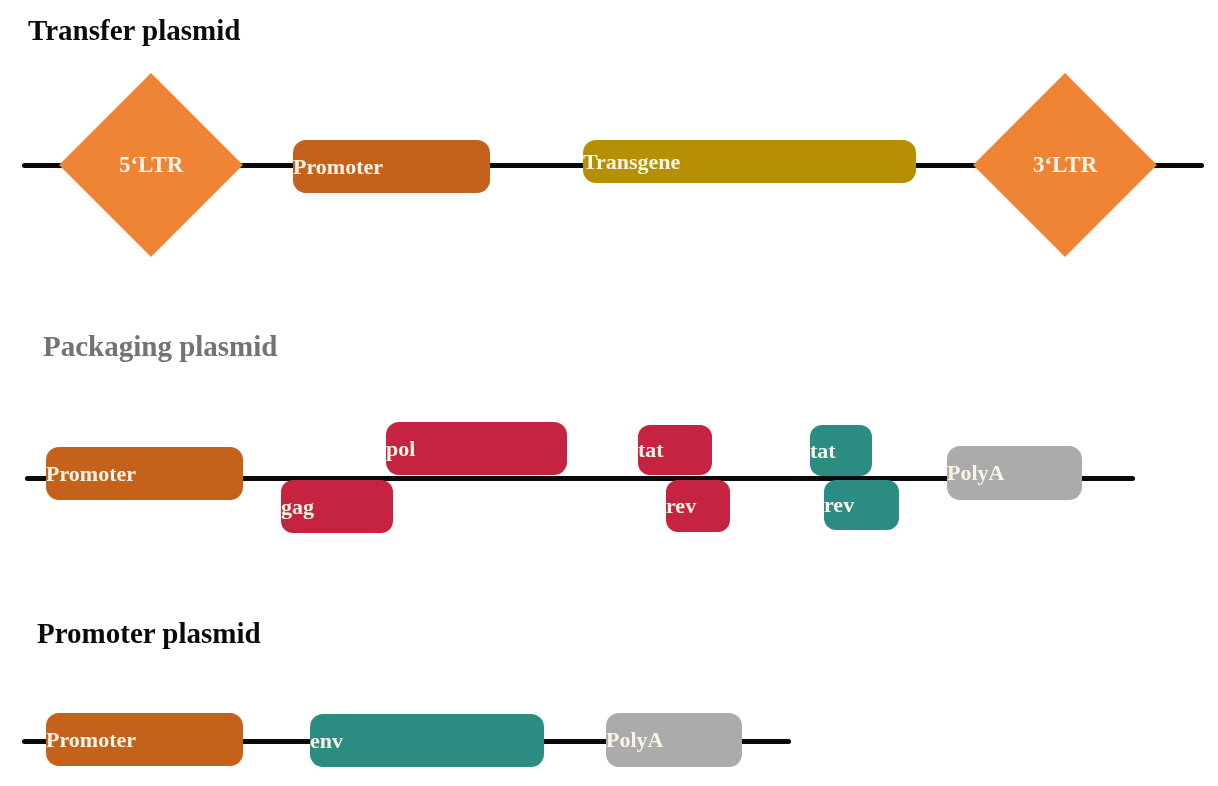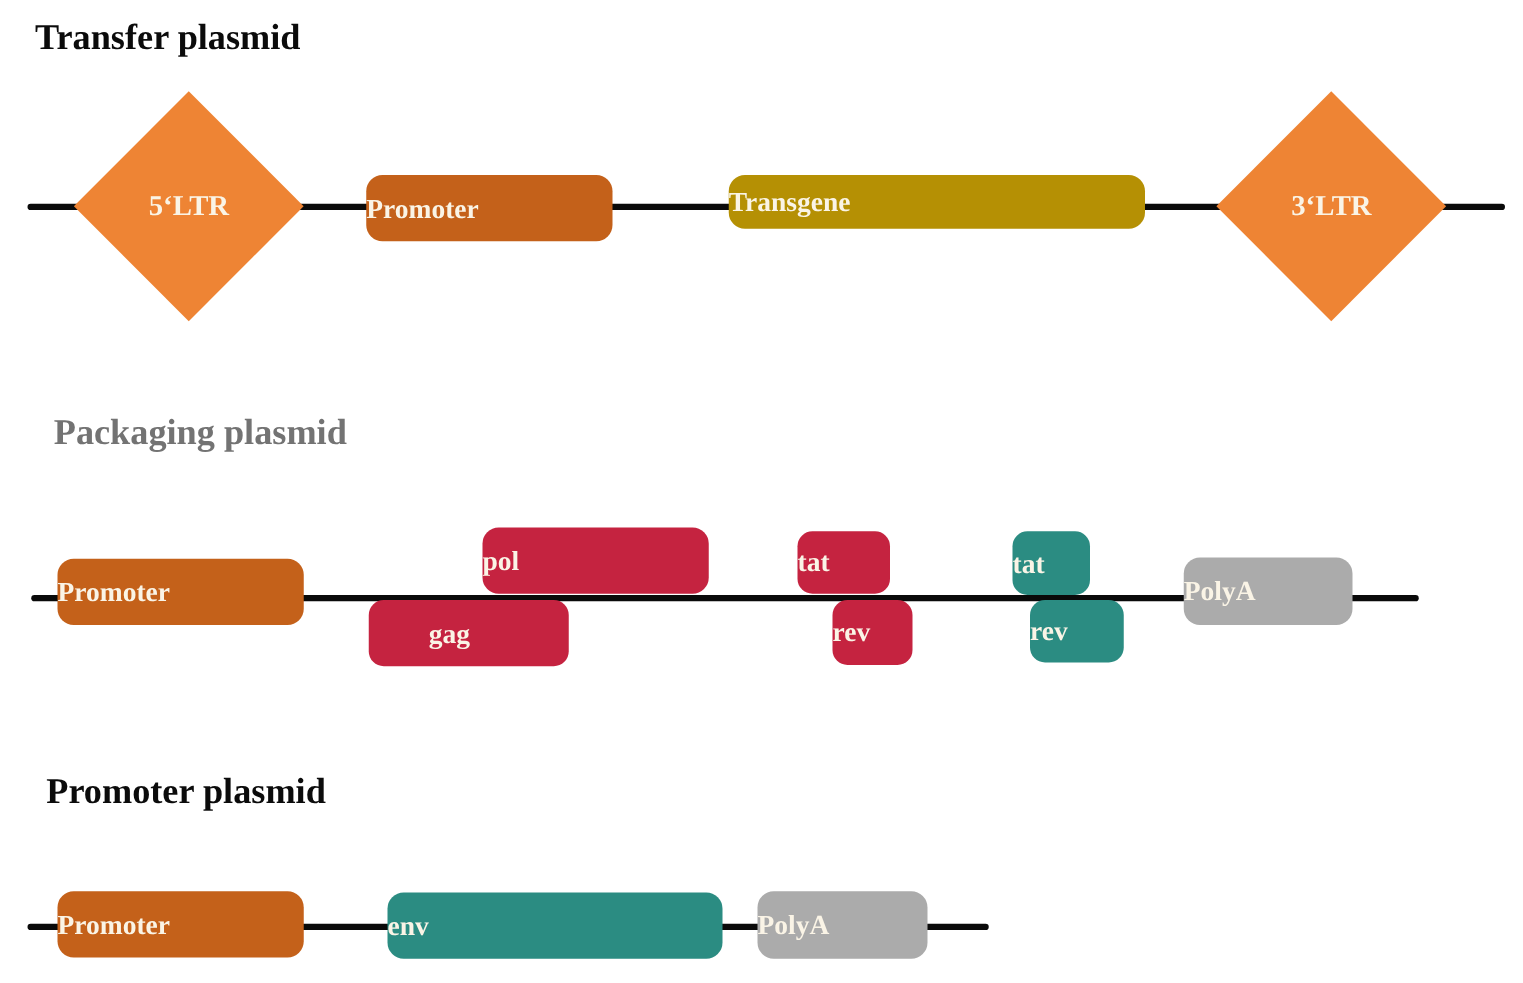--- a/index.html
+++ b/index.html
@@ -83,21 +83,21 @@
   </div>
 
   <div class="section-title" style="left: 22px; top: 324px; color: #737373; margin-left: 21px;">Packaging plasmid</div>
 
   <div class="backbone" style="left: 25px; top: 476px; width: 1110px; background-color: rgb(10, 10, 10);"></div>
 
   <div class="gbox" style="left: 46px; top: 447px; width: 197px; height: 53px; background-color: rgb(196, 97, 26); color: rgb(250, 244, 230);">
     <span>Promoter</span>
   </div>
 
-  <div class="gbox" style="left: 295px; top: 480px; width: 112px; height: 53px; border-radius: 12px; background-color: rgb(197, 35, 64); color: rgb(250, 244, 230); padding-left: 48px;">
+  <div class="gbox" style="left: 281px; top: 480px; width: 112px; height: 53px; border-radius: 12px; background-color: rgb(197, 35, 64); color: rgb(250, 244, 230);">
     <span>gag</span>
   </div>
 
   <div class="gbox" style="left: 386px; top: 422px; width: 181px; height: 53px; background-color: rgb(197, 35, 64); color: rgb(250, 244, 230);">
     <span>pol</span>
   </div>
 
   <div class="gbox" style="left: 638px; top: 425px; width: 74px; height: 50px; border-radius: 12px; background-color: rgb(197, 35, 64); color: rgb(250, 244, 230);">
     <span>tat</span>
   </div>
@@ -119,21 +119,21 @@
   </div>
 
   <div class="section-title" style="left: 37px; top: 611px; color: rgb(11, 11, 11);">Promoter plasmid</div>
 
   <div class="backbone" style="left: 22px; top: 739px; width: 769px; background-color: rgb(10, 10, 10);"></div>
 
   <div class="gbox" style="left: 46px; top: 713px; width: 197px; height: 53px; background-color: rgb(196, 97, 26); color: rgb(250, 244, 230);">
     <span>Promoter</span>
   </div>
 
-  <div class="gbox" style="left: 310px; top: 714px; width: 268px; height: 53px; background-color: rgb(43, 140, 130); color: rgb(250, 244, 230);">
+  <div class="gbox" style="left: 310px; top: 714px; width: 234px; height: 53px; background-color: rgb(43, 140, 130); color: rgb(250, 244, 230);">
     <span>env</span>
   </div>
 
   <div class="gbox" style="left: 606px; top: 713px; width: 136px; height: 54px; background-color: rgb(171, 171, 171); color: rgb(250, 244, 230);">
     <span>PolyA</span>
   </div>
 
 </div>
 
 </body></html>

